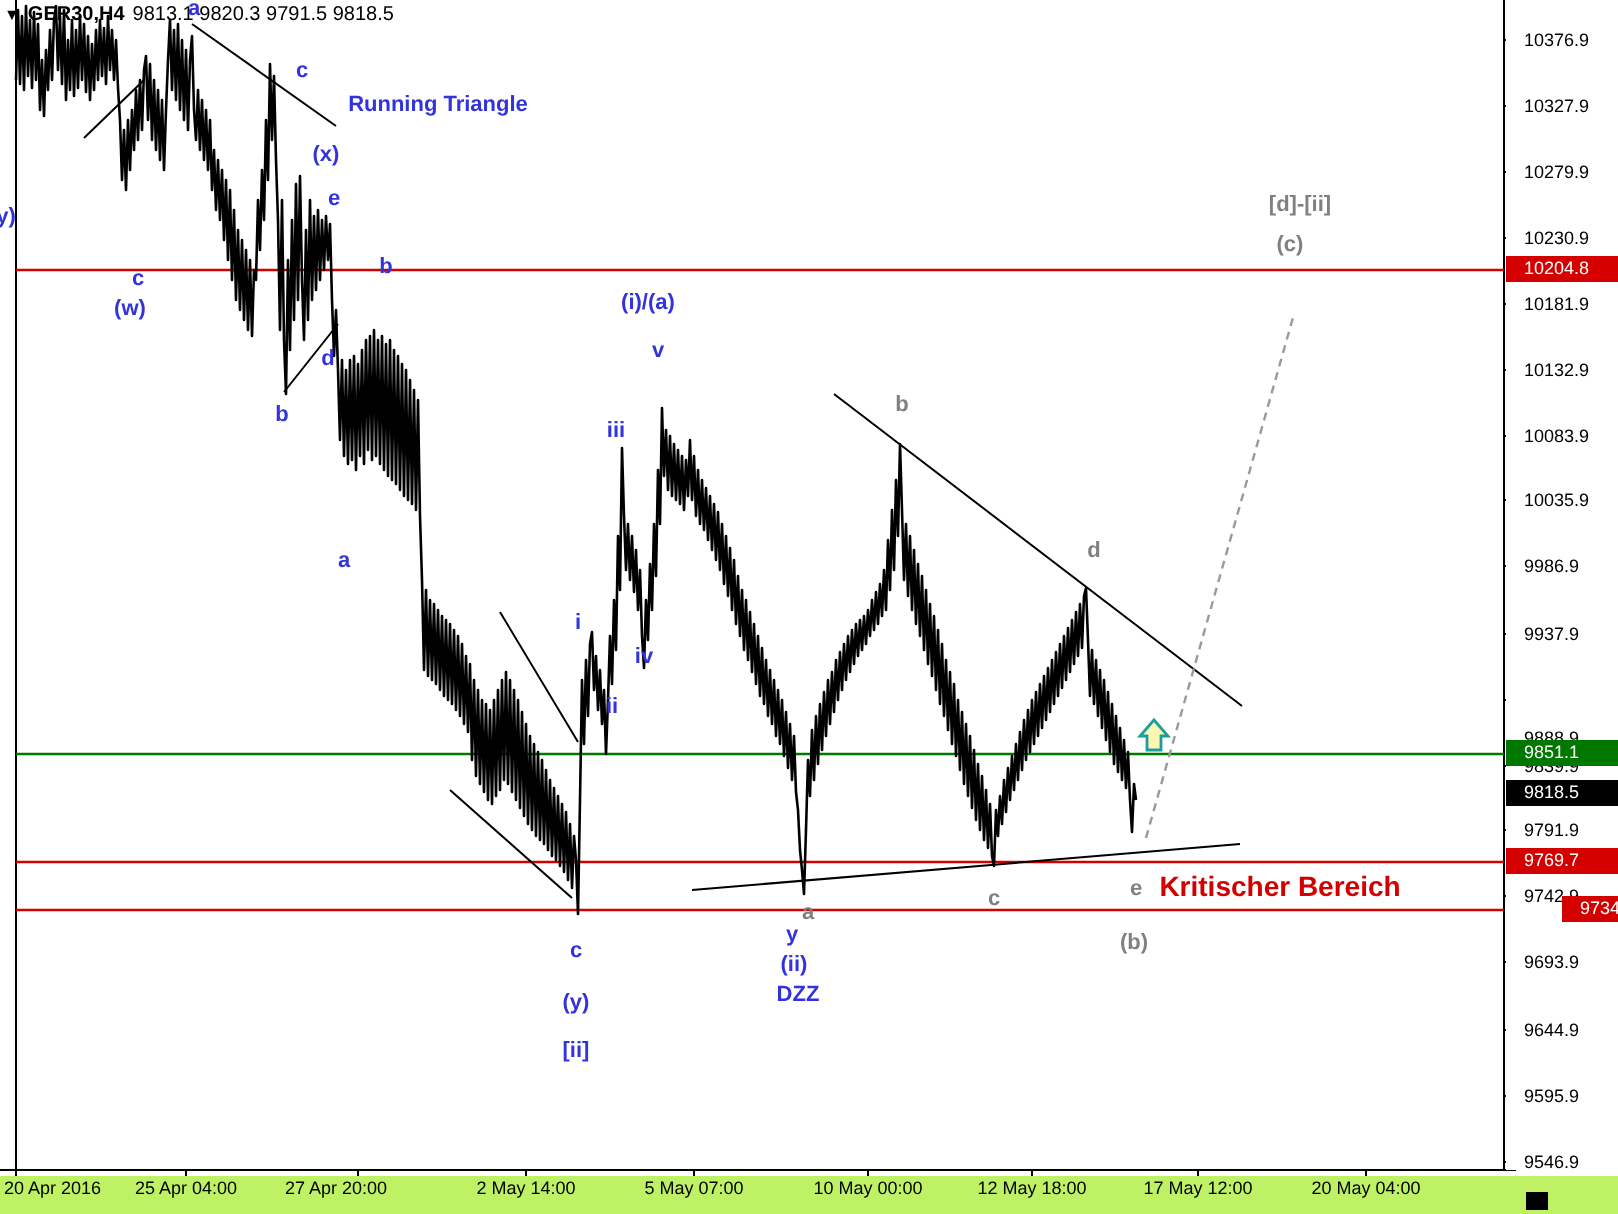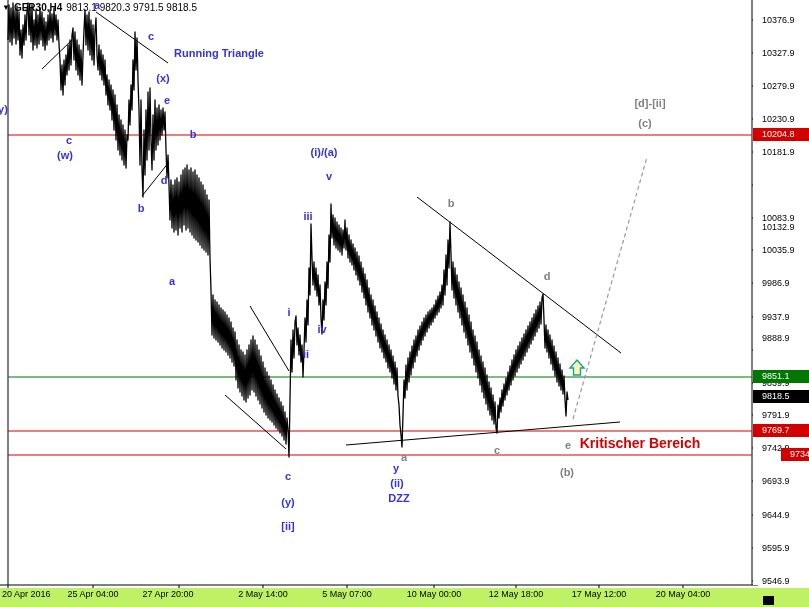--- a/index.html
+++ b/index.html
@@ -115,26 +115,26 @@
       <div class="wlabel" style="left: 645px; top: 123px; color: rgb(128, 128, 128);">(c)</div>
       <div class="warn-text" style="left: 640px; top: 443px; color: rgb(212, 0, 0);">Kritischer Bereich</div>
     </div>
 
   <div id="price-axis">
       <div class="ptick" style="top: 15px;">10376.9</div>
       <div class="ptick" style="top: 48px;">10327.9</div>
       <div class="ptick" style="top: 81px;">10279.9</div>
       <div class="ptick" style="top: 114px;">10230.9</div>
       <div class="ptick" style="top: 147px;">10181.9</div>
-      <div class="ptick" style="top: 180px; margin-top: 42px;">10132.9</div>
+      <div class="ptick" style="top: 180px;">10132.9</div>
       <div class="ptick" style="top: 213px;">10083.9</div>
       <div class="ptick" style="top: 245px;">10035.9</div>
       <div class="ptick" style="top: 278px;">9986.9</div>
       <div class="ptick" style="top: 312px;">9937.9</div>
-      <div class="ptick" style="top: 333px; text-align: center;">9888.9</div>
+      <div class="ptick" style="top: 364px; text-align: center;">9888.9</div>
       <div class="ptick" style="top: 378px;">9839.9</div>
       <div class="ptick" style="top: 410px;">9791.9</div>
       <div class="ptick" style="top: 443px;">9742.9</div>
       <div class="ptick" style="top: 476px;">9693.9</div>
       <div class="ptick" style="top: 510px;">9644.9</div>
       <div class="ptick" style="top: 543px;">9595.9</div>
       <div class="ptick" style="top: 576px;">9546.9</div>
       <div class="badge" style="top: 128px; background: rgb(212, 0, 0);">10204.8</div>
       <div class="badge" style="top: 370px; background: rgb(0, 120, 0);">9851.1</div>
       <div class="badge" style="top: 390px; background: rgb(0, 0, 0);">9818.5</div>

